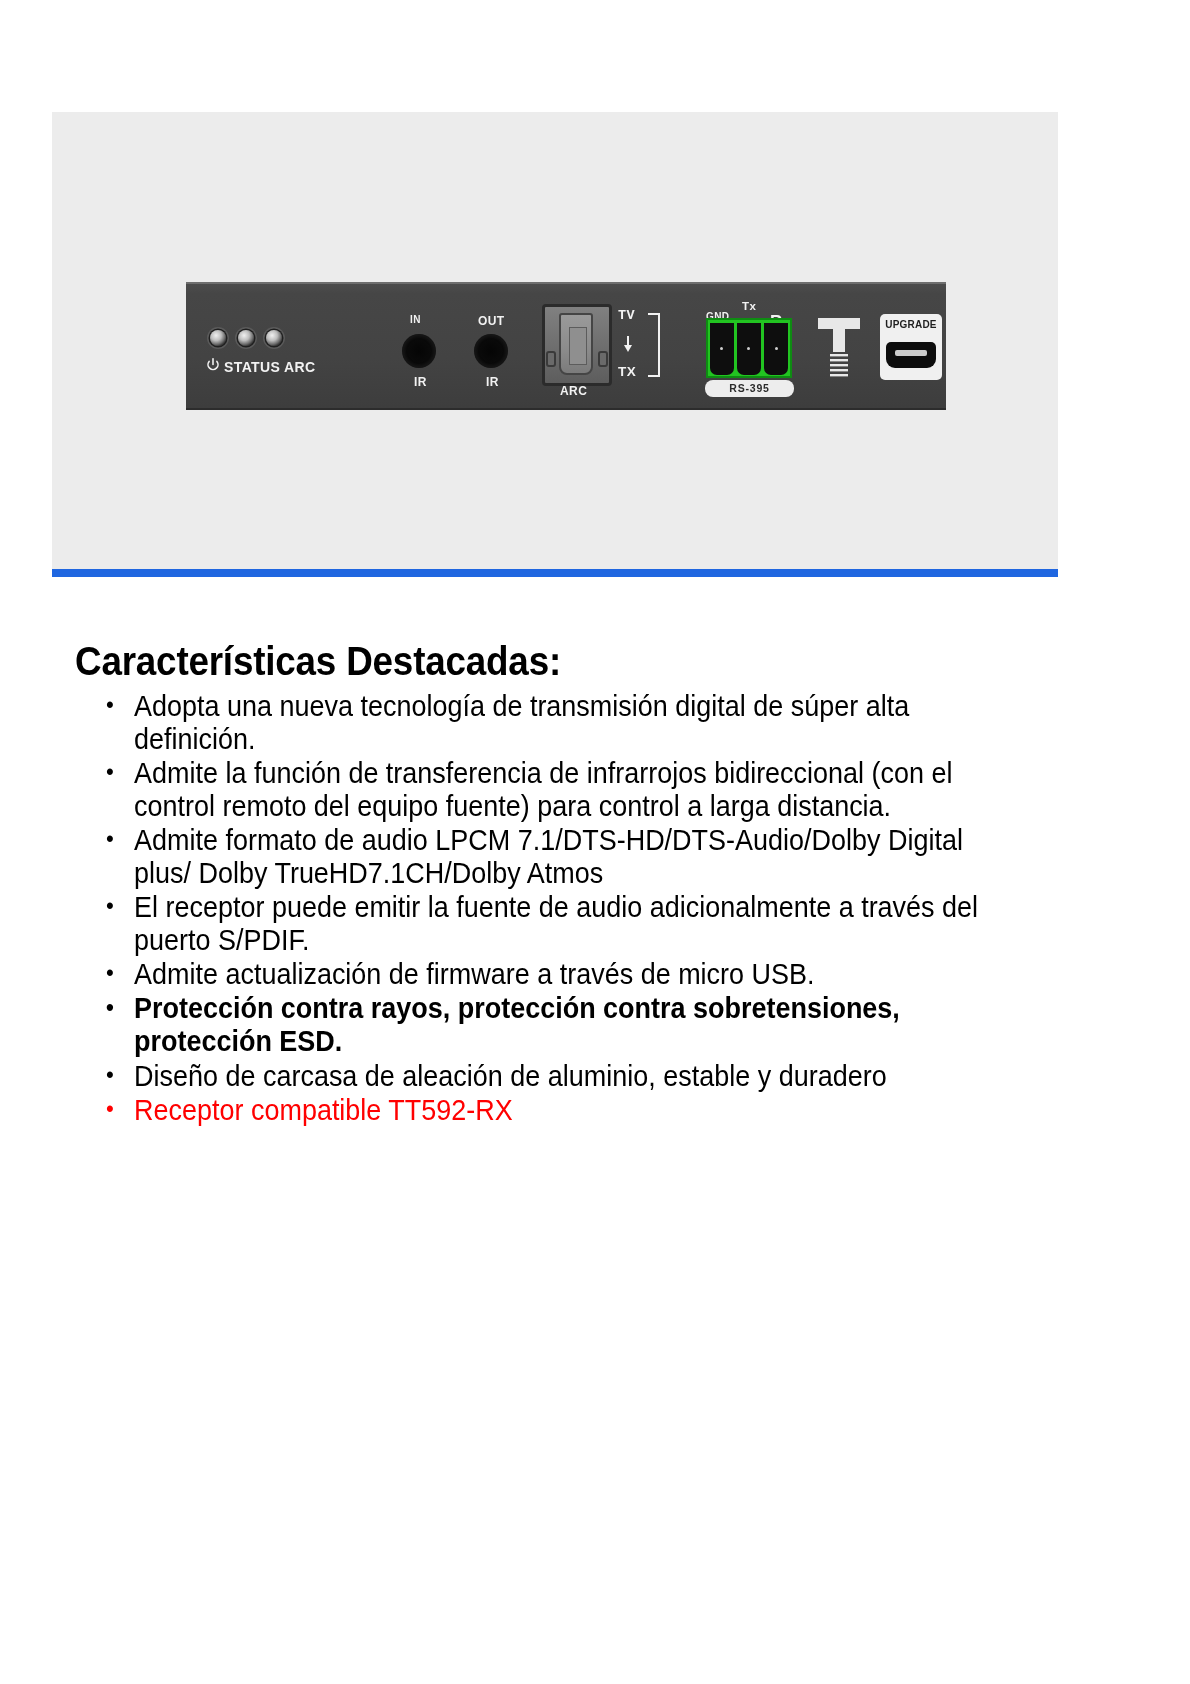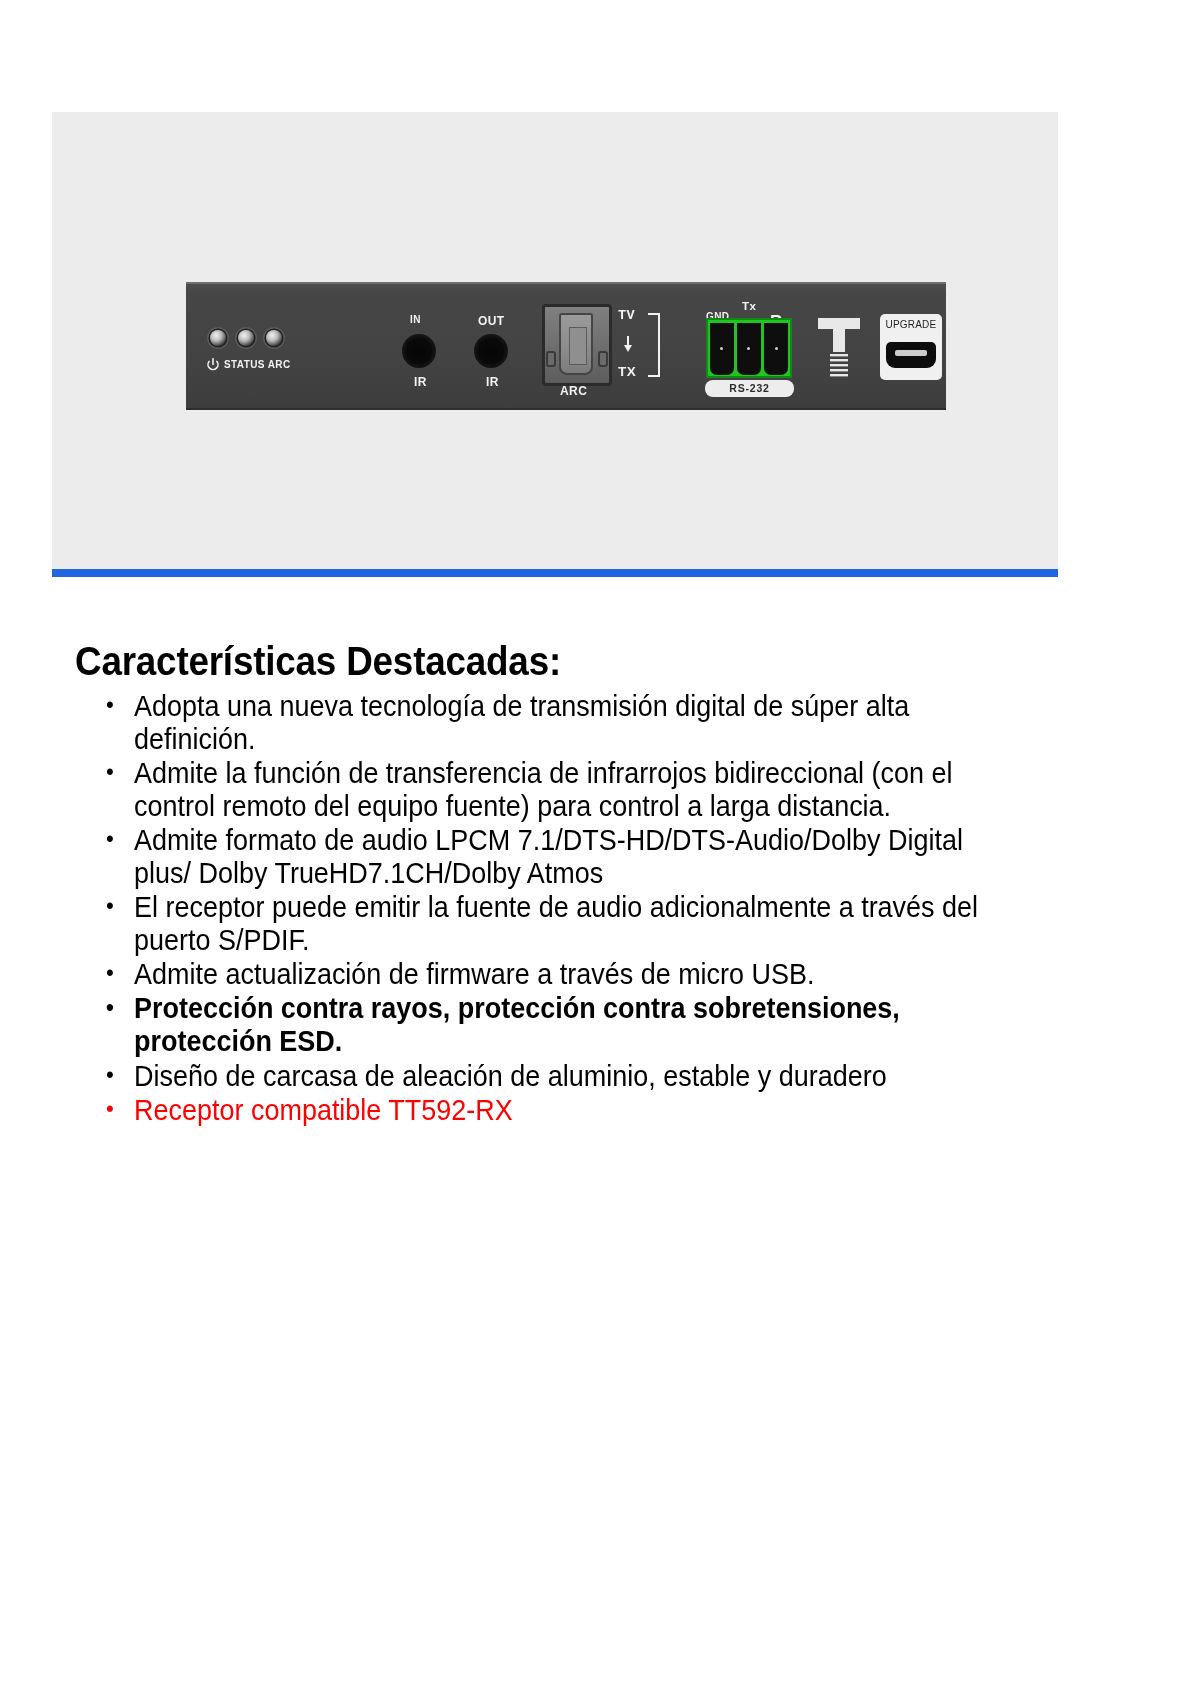--- a/index.html
+++ b/index.html
@@ -73,21 +73,21 @@
   #power-symbol {
     position: absolute;
     left: 20px;
     top: 74px;
     width: 14px;
     height: 14px;
   }
   #status-arc-label {
     left: 38px;
     top: 75px;
-    font-size: 10px;
+    font-size: 14px;
     text-align: center;
   }
 
   
   .jack {
     position: absolute;
     width: 34px;
     height: 34px;
     border-radius: 50%;
     background: radial-gradient(circle at 50% 50%, #050505 0%, #0a0a0a 52%, #121212 60%, #2e2e2e 74%, #555 84%, #3a3a3a 100%);
@@ -231,21 +231,21 @@
     background: #f0f0f0;
     border-radius: 5px;
   }
   #label-upgrade {
     left: 698px;
     top: 35px;
     width: 54px;
     text-align: center;
     color: #1f1f1f;
     font-size: 10px;
-    font-weight: normal;
+    font-weight: bold;
     letter-spacing: .2px;
   }
   #microusb {
     position: absolute;
     left: 6px;
     top: 28px;
     width: 50px;
     height: 26px;
     background: #0d0d0d;
     border-radius: 5px 5px 9px 9px;
@@ -355,21 +355,21 @@
     </div>
 
     <div class="panel-label" id="label-gnd">GND</div>
     <div class="panel-label" id="label-tx-pin">Tx</div>
     <div class="panel-label" id="label-rx-pin">Rx</div>
     <div id="rs232-block">
       <div class="rs232-cell"></div>
       <div class="rs232-cell"></div>
       <div class="rs232-cell"></div>
     </div>
-    <div id="rs232-tag">RS-232</div>
+    <div id="rs232-tag">RS-395</div>
 
     <div id="ground-icon">
       <svg width="50" height="64" viewBox="0 0 50 64">
         <rect x="4" y="0" width="42" height="11" fill="#e8e8e8"></rect>
         <rect x="19" y="11" width="12" height="23" fill="#e8e8e8"></rect>
         <rect x="16" y="36" width="18" height="2.4" fill="#e8e8e8"></rect>
         <rect x="16" y="41" width="18" height="2.4" fill="#e8e8e8"></rect>
         <rect x="16" y="46" width="18" height="2.4" fill="#e8e8e8"></rect>
         <rect x="16" y="51" width="18" height="2.4" fill="#e8e8e8"></rect>
         <rect x="16" y="56" width="18" height="2.4" fill="#e8e8e8"></rect>

